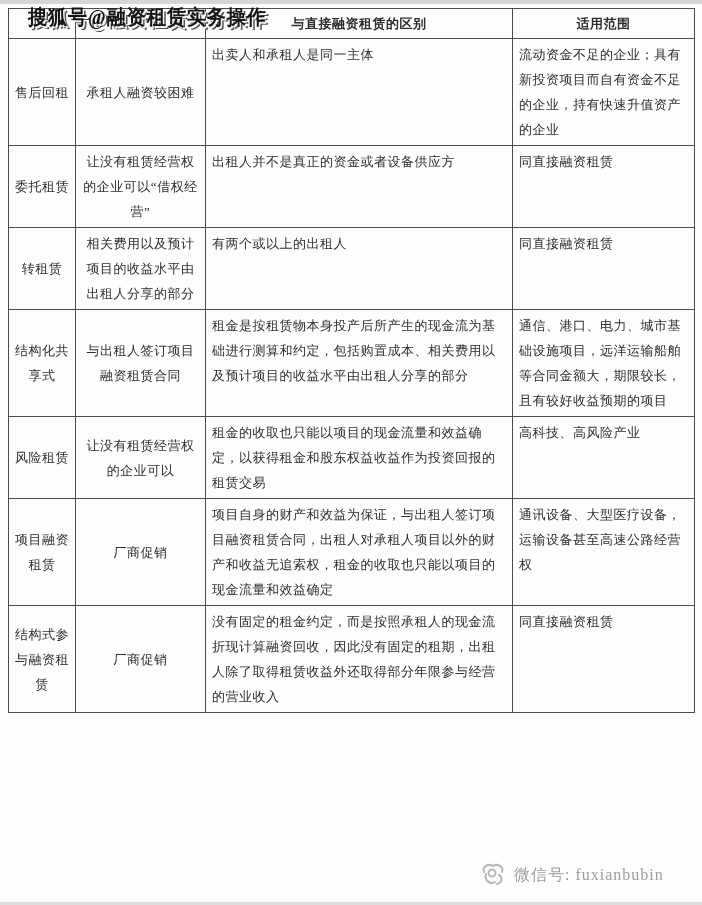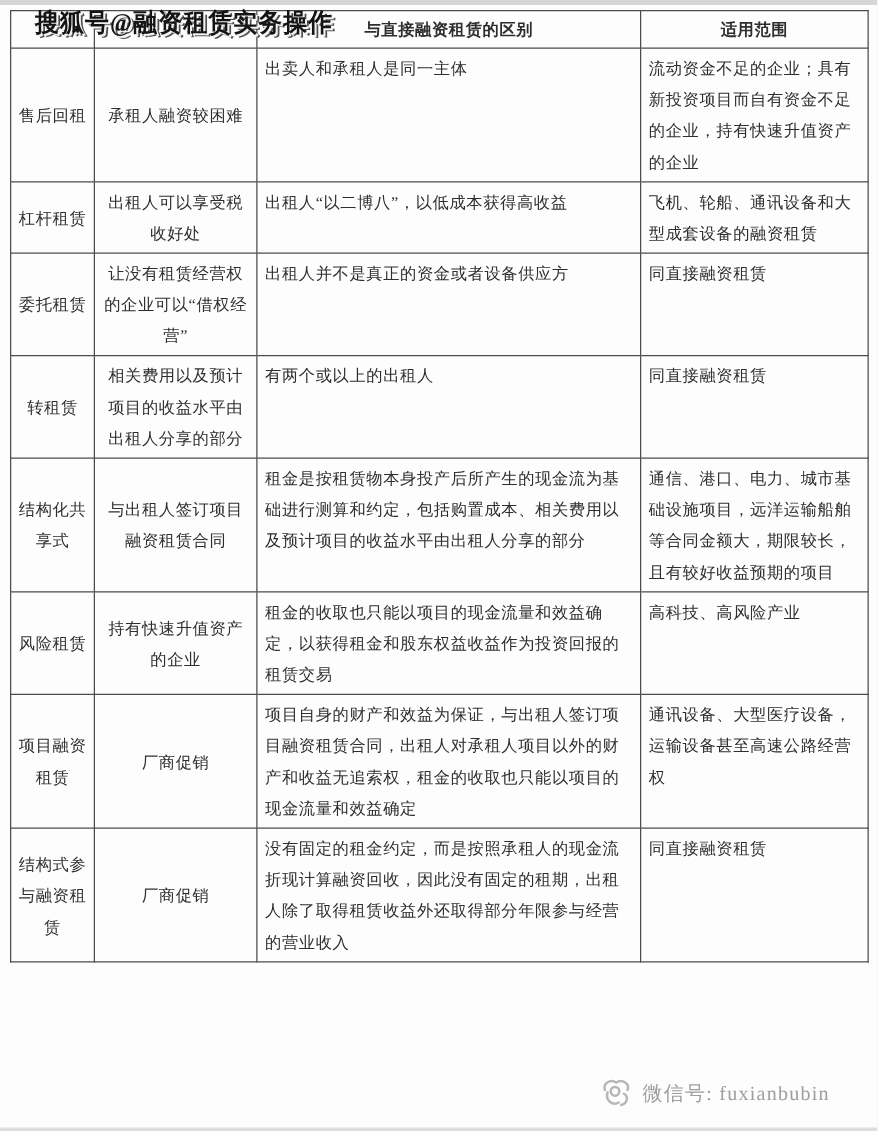--- a/index.html
+++ b/index.html
@@ -112,46 +112,40 @@
       </tr>
     </thead>
     <tbody>
         <tr>
           <td>售后回租</td>
           <td>承租人融资较困难</td>
           <td>出卖人和承租人是同一主体</td>
           <td>流动资金不足的企业；具有新投资项目而自有资金不足的企业，持有快速升值资产的企业</td>
         </tr>
         <tr>
-          <td>杠杆租赁</td>
-          <td>出租人可以享受税收好处</td>
-          <td>出租人“以二博八”，以低成本获得高收益</td>
-          <td>飞机、轮船、通讯设备和大型成套设备的融资租赁</td>
-        </tr>
-        <tr>
           <td>委托租赁</td>
           <td>让没有租赁经营权的企业可以“借权经营”</td>
           <td>出租人并不是真正的资金或者设备供应方</td>
           <td>同直接融资租赁</td>
         </tr>
         <tr>
           <td>转租赁</td>
           <td>相关费用以及预计项目的收益水平由出租人分享的部分</td>
           <td>有两个或以上的出租人</td>
           <td>同直接融资租赁</td>
         </tr>
         <tr>
           <td>结构化共享式</td>
           <td>与出租人签订项目融资租赁合同</td>
           <td>租金是按租赁物本身投产后所产生的现金流为基础进行测算和约定，包括购置成本、相关费用以及预计项目的收益水平由出租人分享的部分</td>
           <td>通信、港口、电力、城市基础设施项目，远洋运输船舶等合同金额大，期限较长，且有较好收益预期的项目</td>
         </tr>
         <tr>
           <td>风险租赁</td>
-          <td>持有快速升值资产的企业</td>
+          <td>让没有租赁经营权的企业可以</td>
           <td>租金的收取也只能以项目的现金流量和效益确定，以获得租金和股东权益收益作为投资回报的租赁交易</td>
           <td>高科技、高风险产业</td>
         </tr>
         <tr>
           <td>项目融资租赁</td>
           <td>厂商促销</td>
           <td>项目自身的财产和效益为保证，与出租人签订项目融资租赁合同，出租人对承租人项目以外的财产和收益无追索权，租金的收取也只能以项目的现金流量和效益确定</td>
           <td>通讯设备、大型医疗设备，运输设备甚至高速公路经营权</td>
         </tr>
         <tr>

